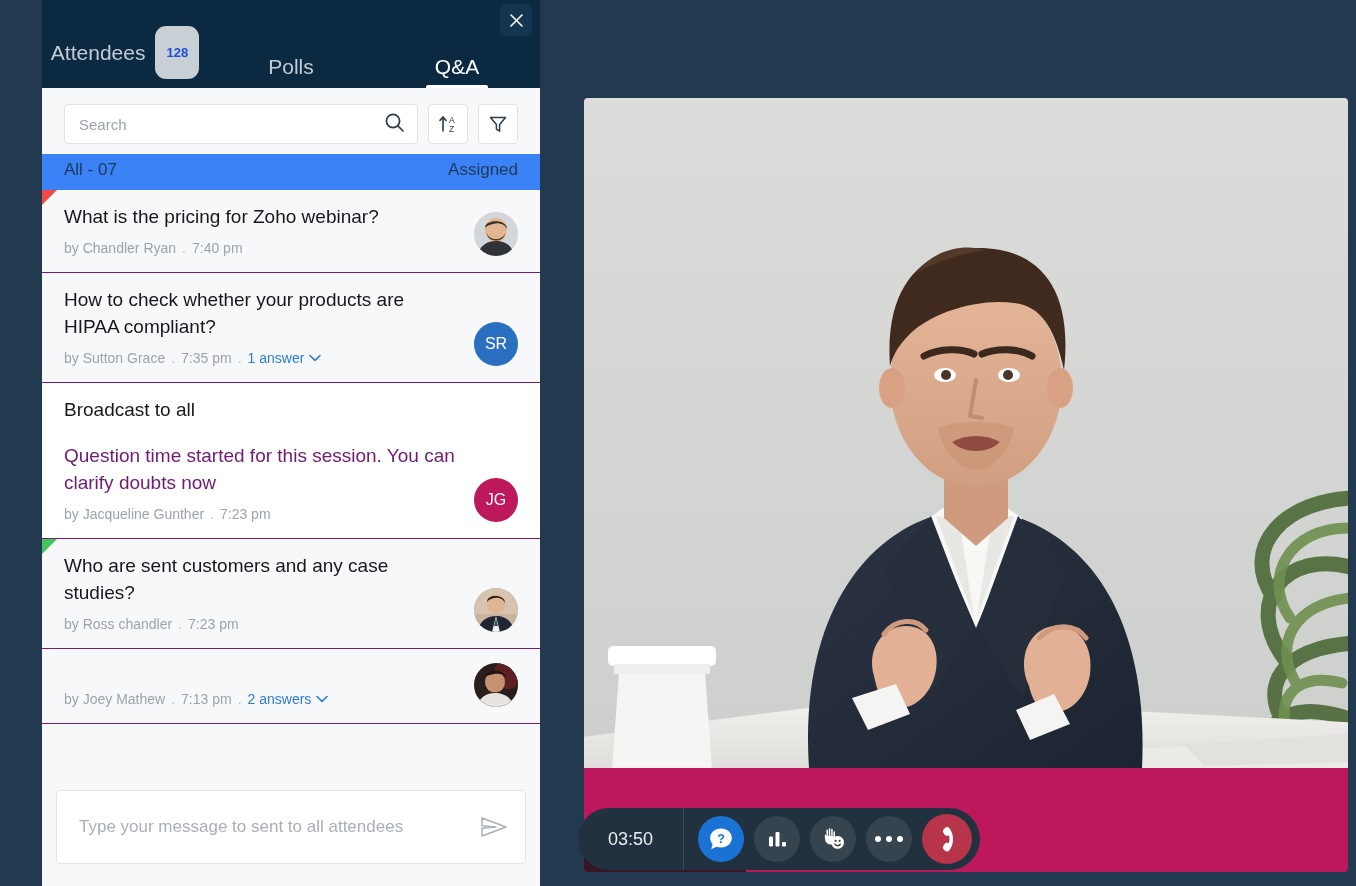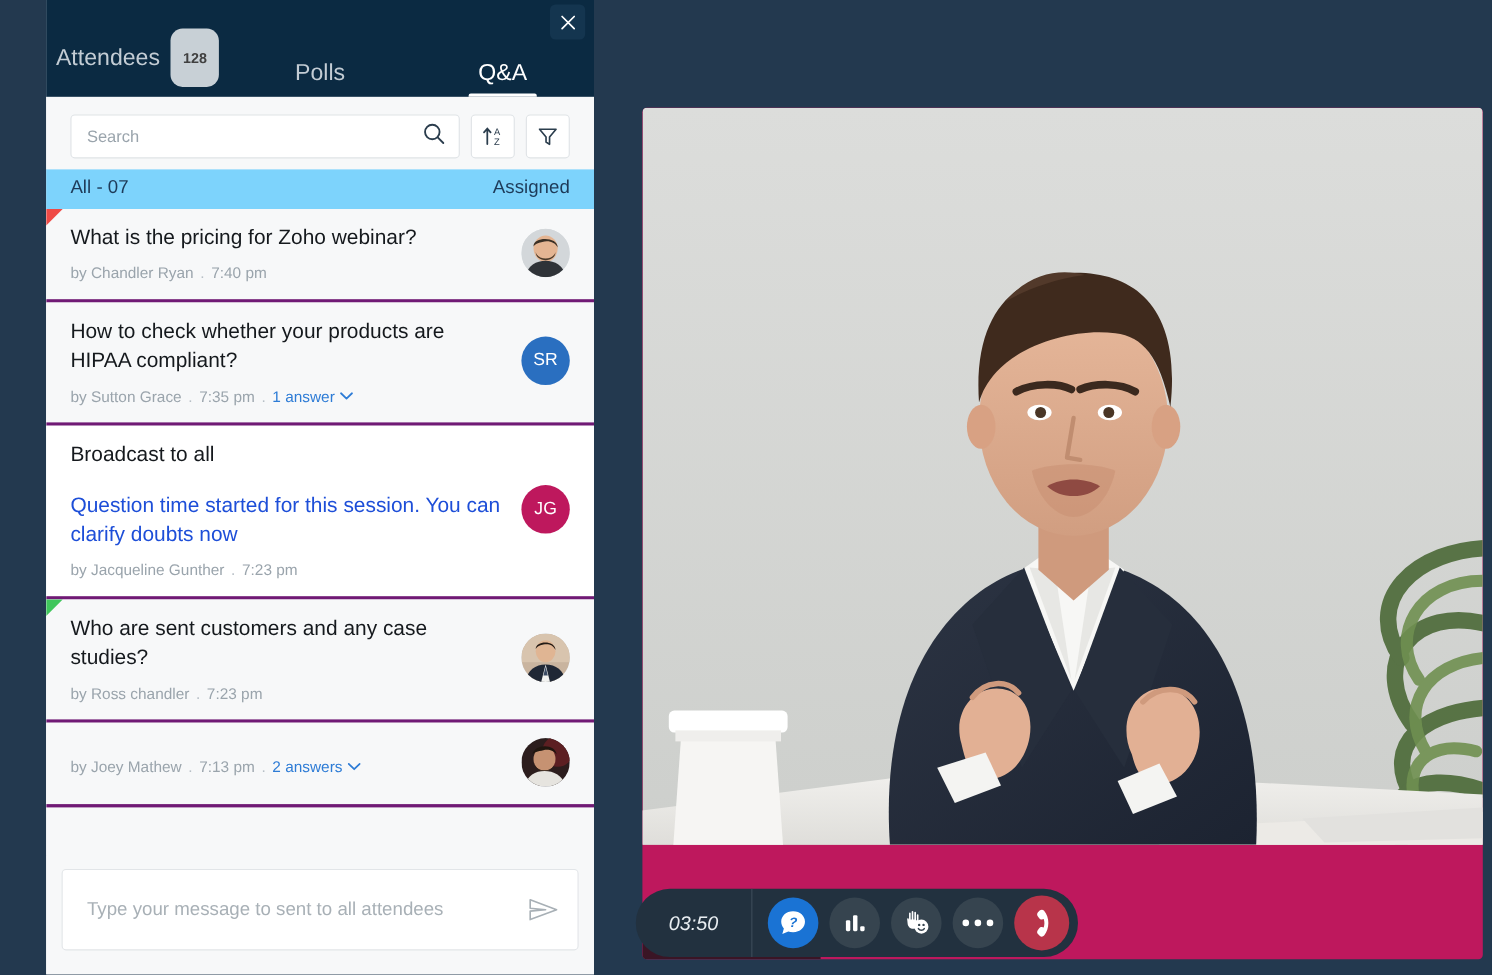--- a/index.html
+++ b/index.html
@@ -53,21 +53,21 @@
   .tab.active { color: #ffffff; }
   .tab.active .tab-underline {
     position: absolute;
     bottom: 0; left: 50%; transform: translateX(-50%);
     width: 62px; height: 3px;
     background: #ffffff;
     border-radius: 2px 2px 0 0;
   }
   .tab-badge {
     background: #c8d0d6;
-    color: #404040;
+    color: #1d4ed8;
     font-size: 13px;
     font-weight: bold;
     border-radius: 11px;
     padding: 20px 11px;
     line-height: 1;
   }
 
   
   #search-row {
     display: flex; align-items: center; gap: 10px;
@@ -100,62 +100,62 @@
     border-radius: 4px;
     display: flex; align-items: center; justify-content: center;
     cursor: pointer;
     flex: 0 0 auto;
   }
 
   
   #list-header {
     display: flex; align-items: flex-start; justify-content: space-between;
     padding: 6px 22px 10px 22px;
-    background: #7dd3fc;
+    background: #3b82f6;
     flex: 0 0 auto;
   }
   #list-header .lh {
     font-size: 17px;
     color: #1d3a58;
     cursor: pointer;
   }
 
   
   #qa-list {
     flex: 1 1 auto;
     overflow-y: auto;
     background: #f7f8f9;
   }
   .qa-item {
     position: relative;
     padding: 14px 22px 16px 22px;
     display: flex;
-    align-items: center;
-    border-bottom: 3px solid #701a75;
+    align-items: flex-end;
+    border-bottom: 1px solid #701a75;
     background: #f7f8f9;
     cursor: pointer;
   }
   .qa-item.white { background: #ffffff; }
   .qa-item .flag {
     position: absolute;
     left: 0; top: 0;
     width: 0; height: 0;
     border-style: solid;
     border-width: 15px 15px 0 0;
   }
   .qa-body { flex: 1 1 auto; padding-right: 12px; min-width: 0; }
   .qa-title {
     font-size: 19px;
     color: #15191d;
     line-height: 1.42;
     font-weight: 400;
   }
   .qa-subtitle {
     font-size: 19px;
-    color: #1d4ed8;
+    color: #701a75;
     line-height: 1.42;
     margin-top: 19px;
   }
   .qa-meta {
     margin-top: 9px;
     font-size: 14px;
     color: #9aa4ac;
     display: flex; align-items: center; gap: 6px;
     flex-wrap: wrap;
   }
@@ -228,21 +228,20 @@
     max-width: 70%;
   }
   #control-bar {
     position: absolute;
     left: 38px; bottom: 16px;
     height: 62px;
     background: #22313f;
     border-radius: 31px;
     display: flex; align-items: center;
     padding: 0 8px 0 0;
-    font-style: italic;
   }
   #timer {
     width: 106px;
     text-align: center;
     color: #e9eef2;
     font-size: 18px;
     border-right: 1px solid #3c4c5b;
     height: 62px;
     display: flex; align-items: center; justify-content: center;
   }

